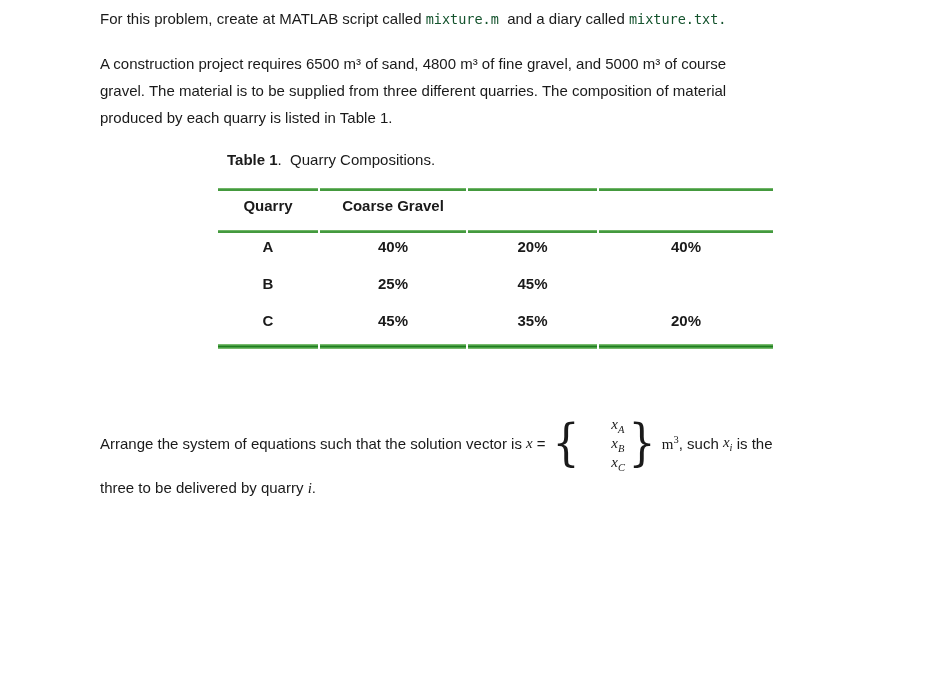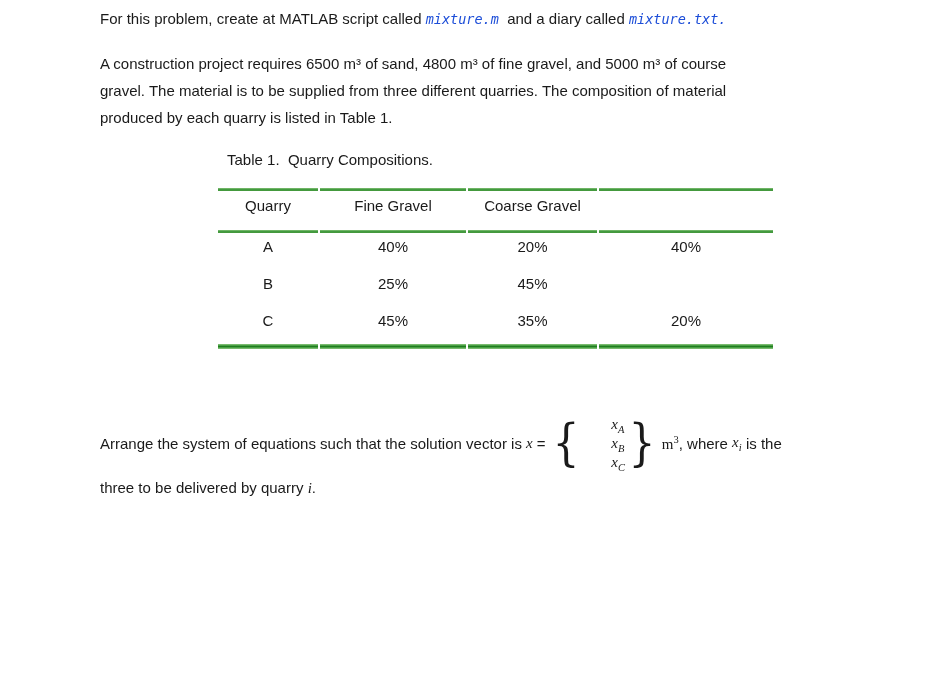--- a/index.html
+++ b/index.html
@@ -10,25 +10,24 @@
     background: #ffffff;
     overflow: hidden;
     font-family: "Liberation Sans", sans-serif;
     color: #1a1a1a;
     font-size: 15px;
   }
   .ws { white-space: pre-wrap; }
   .abs { position: absolute; }
   .code {
     font-family: "DejaVu Sans Mono", "Liberation Mono", monospace;
-    color: #1d4ed8;
+    color: #14532d;
     font-size: 13.5px;
-    font-style: italic;
   }
-  .bold { font-weight: normal; }
+  .bold { font-weight: bold; }
   .serif { font-family: "Liberation Serif", serif; text-align: right; }
   .mathvar { font-family: "Liberation Serif", serif; font-style: italic; }
 
   
   .intro-line { left: 100px; top: 10px; }
 
   
   .problem { left: 100px; top: 50px; line-height: 27px; }
 
   
@@ -45,20 +44,21 @@
   .seg.c1 { flex: 0 0 100px; }
   .seg.c2 { flex: 0 0 146px; }
   .seg.c3 { flex: 0 0 129px; }
   .seg.c4 { flex: 0 0 174px; }
   .trow {
     position: absolute; left: 0; width: 555px;
     display: grid;
     grid-template-columns: 100px 146px 129px 174px;
     column-gap: 2px;
     text-align: center;
+    font-weight: bold;
   }
   .trow.hdr { top: 3px; }
   .trow .cell { padding-top: 6px; }
   .trow.r0 { top: 45px; }
   .trow.r1 { top: 82px; }
   .trow.r2 { top: 119px; }
   .trow.data .cell { padding-top: 5px; }
 
   
   .determine { left: 100px; top: 376px; }
@@ -113,21 +113,20 @@
 
     <div class="hline thin" style="top:0;">
       <div class="seg c1"></div>
       <div class="seg c2"></div>
       <div class="seg c3"></div>
       <div class="seg c4"></div>
     </div>
 
     <div class="trow hdr">
       <div class="cell">Quarry</div>
-      <div class="cell">Fine Gravel</div>
       <div class="cell">Coarse Gravel</div>
     </div>
 
     <div class="hline thin" style="top:42px;">
       <div class="seg c1"></div>
       <div class="seg c2"></div>
       <div class="seg c3"></div>
       <div class="seg c4"></div>
     </div>
 
@@ -168,21 +167,21 @@
     <span class="gap-s"></span>
     <span class="brace">{</span>
     <span class="vec">
       <span class="vrow"><span>x</span><sub>A</sub></span>
       <span class="vrow"><span>x</span><sub>B</sub></span>
       <span class="vrow"><span>x</span><sub>C</sub></span>
     </span>
     <span class="brace">}</span>
     <span class="gap-s"></span>
     <span class="serif"><span>m</span><sup class="unit">3</sup></span>
-    <span class="ws">, where </span>
+    <span class="ws">, such </span>
     <span class="mathvar"><span>x</span><sub class="sub-i">i</sub></span>
     <span class="ws"> is the</span>
   </div>
 
   <div class="abs closing">
     <span class="ws">three to be delivered by quarry </span><span class="mathvar">i</span><span>.</span>
   </div>
 
 </div>
 

